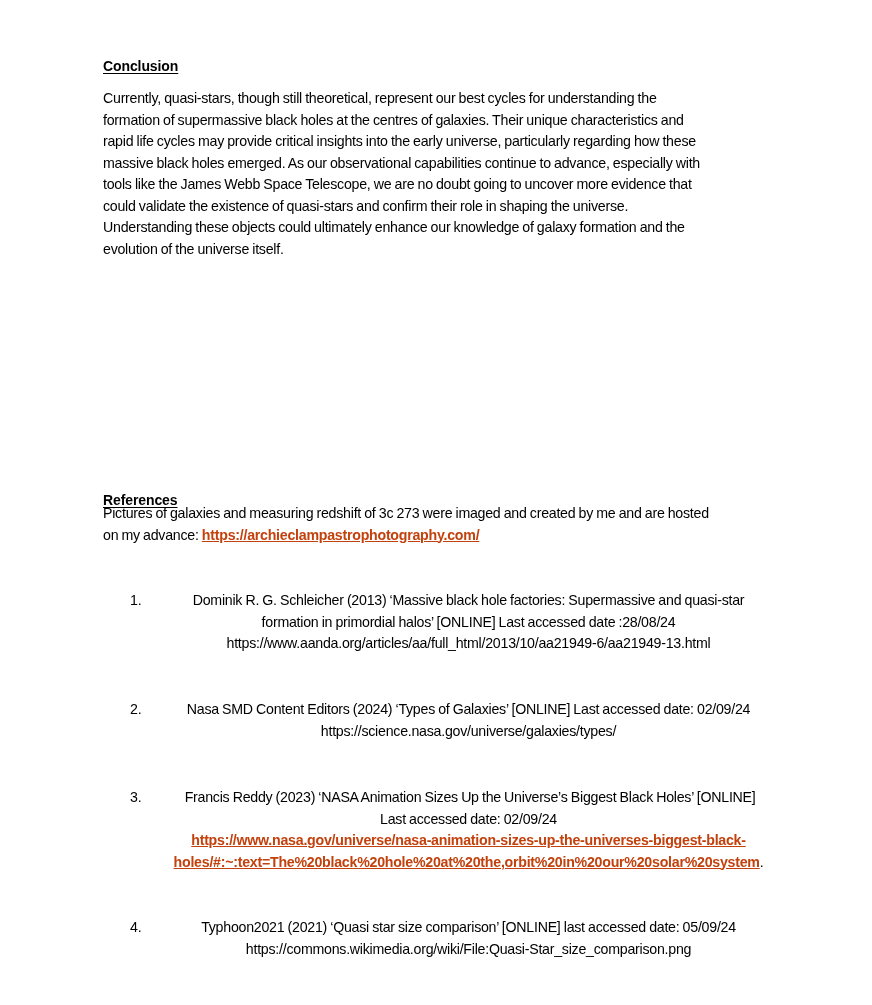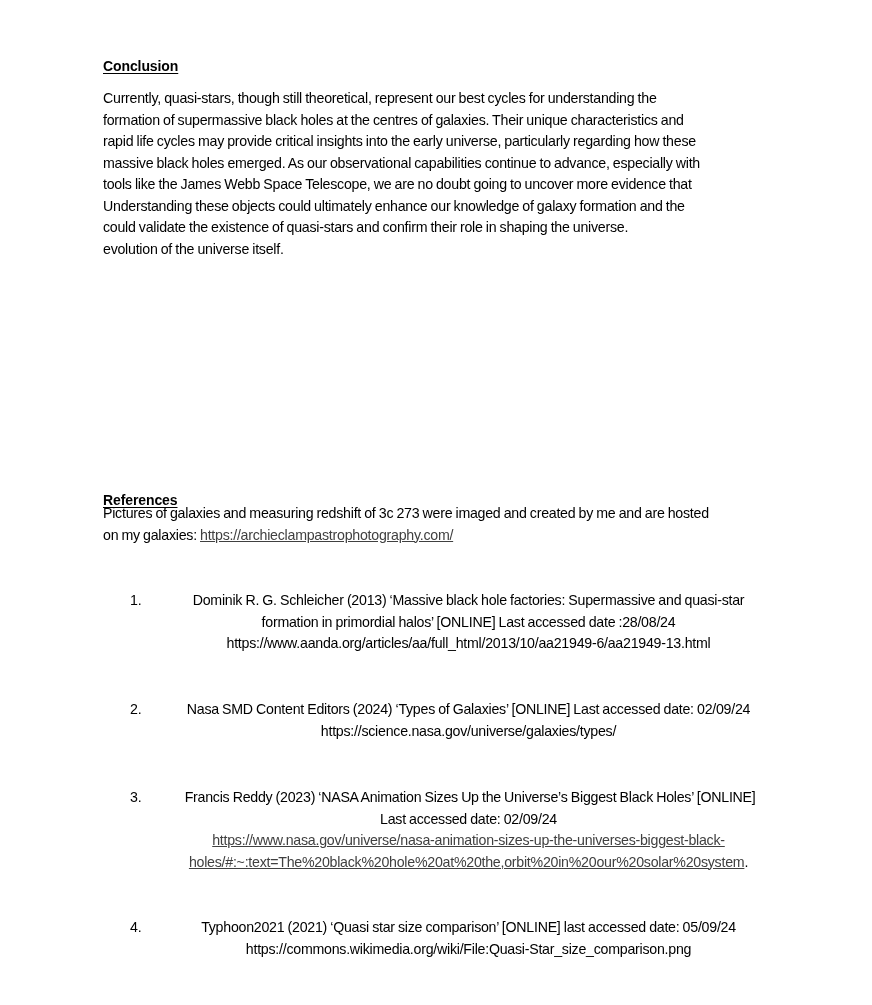--- a/index.html
+++ b/index.html
@@ -62,49 +62,50 @@
       top: 0;
     }
     .ref-body {
       position: absolute;
       left: 53px;
       top: 0;
       width: 625px;
       text-align: center;
     }
     .link {
-      color: #404040;
+      color: #c2410c;
       text-decoration: underline;
       cursor: pointer;
+      font-weight: bold;
     }
     .line { display: block; white-space: nowrap; }
   </style>
 </head>
 <body>
 
 <div class="page">
 
   <div class="heading" style="top:58px;">Conclusion</div>
 
   <div class="para" style="top:88px;">
     <span class="line">Currently, quasi-stars, though still theoretical, represent our best cycles for understanding the</span>
     <span class="line">formation of supermassive black holes at the centres of galaxies. Their unique characteristics and</span>
     <span class="line">rapid life cycles may provide critical insights into the early universe, particularly regarding how these</span>
     <span class="line">massive black holes emerged. As our observational capabilities continue to advance, especially with</span>
     <span class="line">tools like the James Webb Space Telescope, we are no doubt going to uncover more evidence that</span>
+    <span class="line">could validate the existence of quasi-stars and confirm their role in shaping the universe.</span>
     <span class="line">Understanding these objects could ultimately enhance our knowledge of galaxy formation and the</span>
-    <span class="line">could validate the existence of quasi-stars and confirm their role in shaping the universe.</span>
     <span class="line">evolution of the universe itself.</span>
   </div>
 
   <div class="heading" style="top:444px;margin-top:48px;">References</div>
 
   <div class="para" style="top:503px;">
     <span class="line">Pictures of galaxies and measuring redshift of 3c 273 were imaged and created by me and are hosted</span>
-    <span class="line"><span>on my galaxies: </span><span class="link">https://archieclampastrophotography.com/</span></span>
+    <span class="line"><span>on my advance: </span><span class="link">https://archieclampastrophotography.com/</span></span>
   </div>
 
   <div class="ref-list">
 
     <div class="ref-item" style="top:590px;">
       <span class="ref-num">1.</span>
       <div class="ref-body">
         <span class="line">Dominik R. G. Schleicher (2013) ‘Massive black hole factories: Supermassive and quasi-star</span>
         <span class="line">formation in primordial halos’ [ONLINE] Last accessed date :28/08/24</span>
         <span class="line">https://www.aanda.org/articles/aa/full_html/2013/10/aa21949-6/aa21949-13.html</span>

